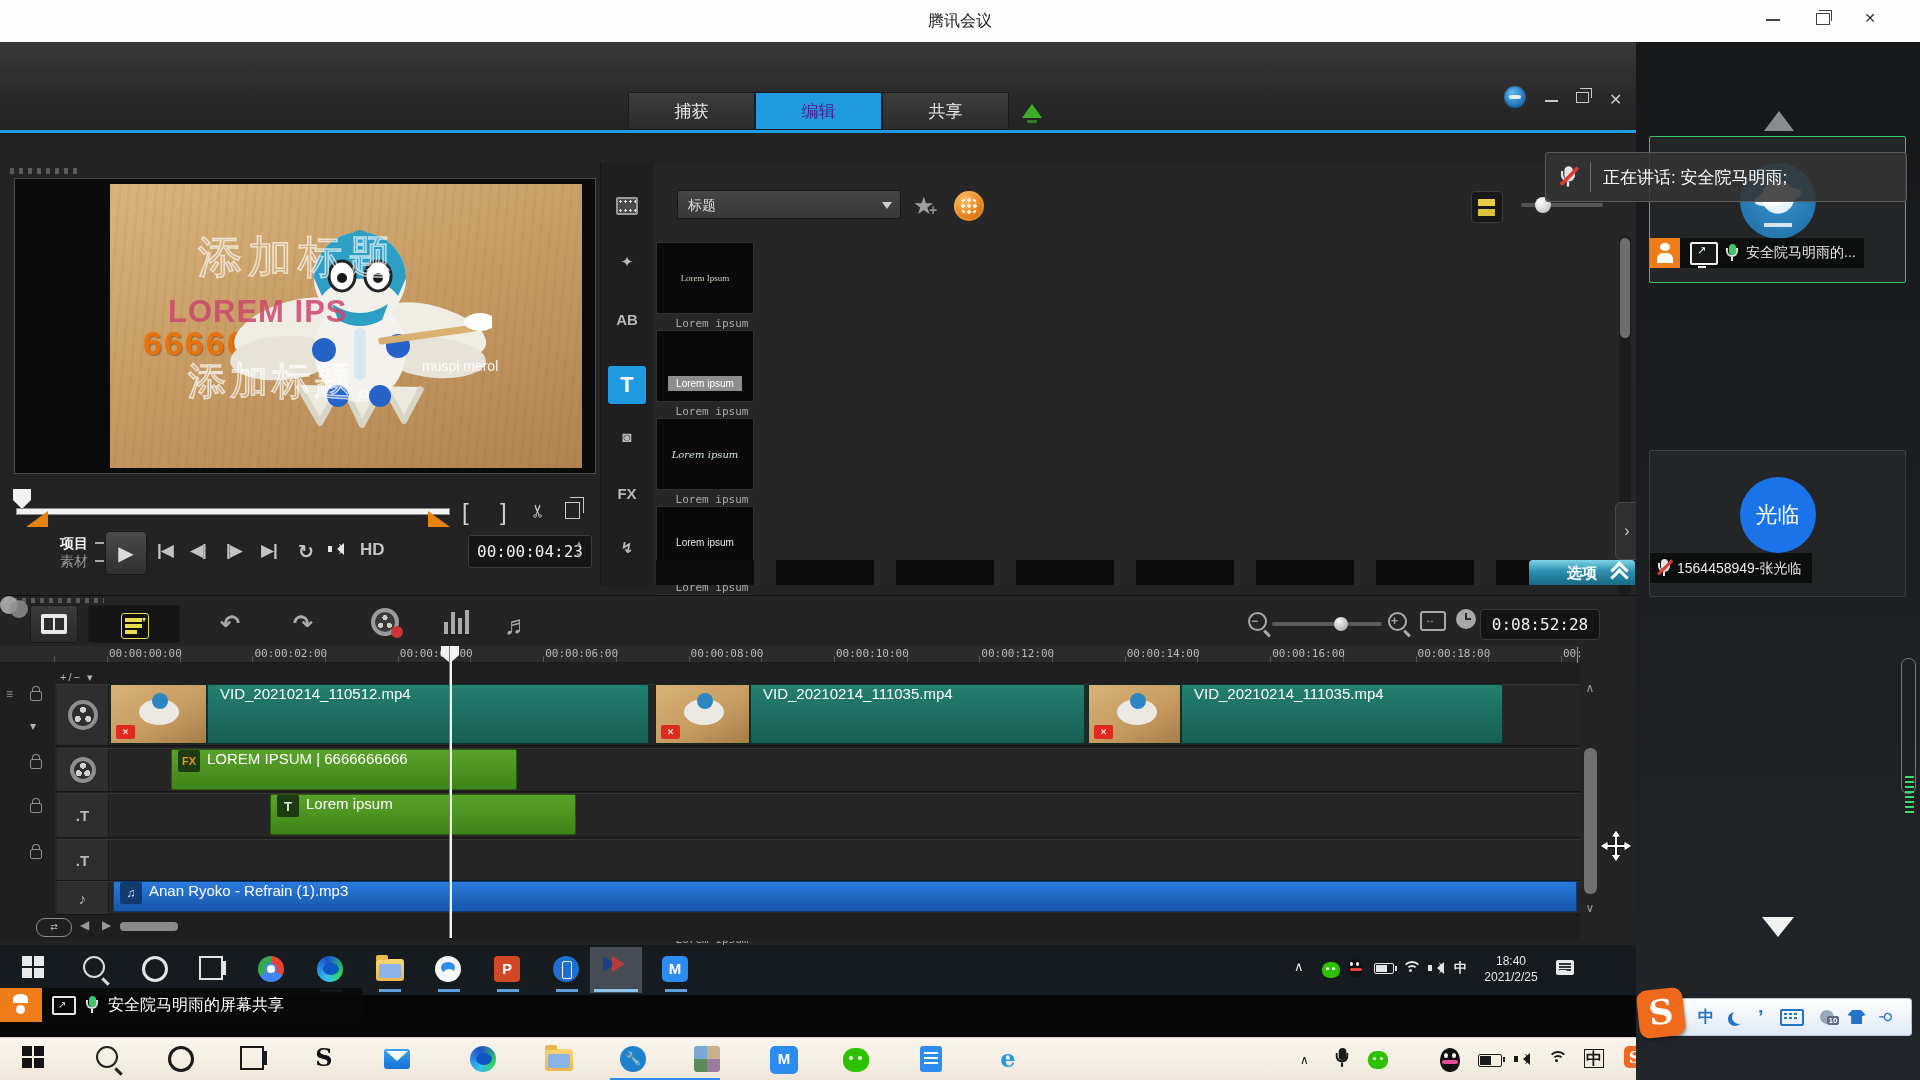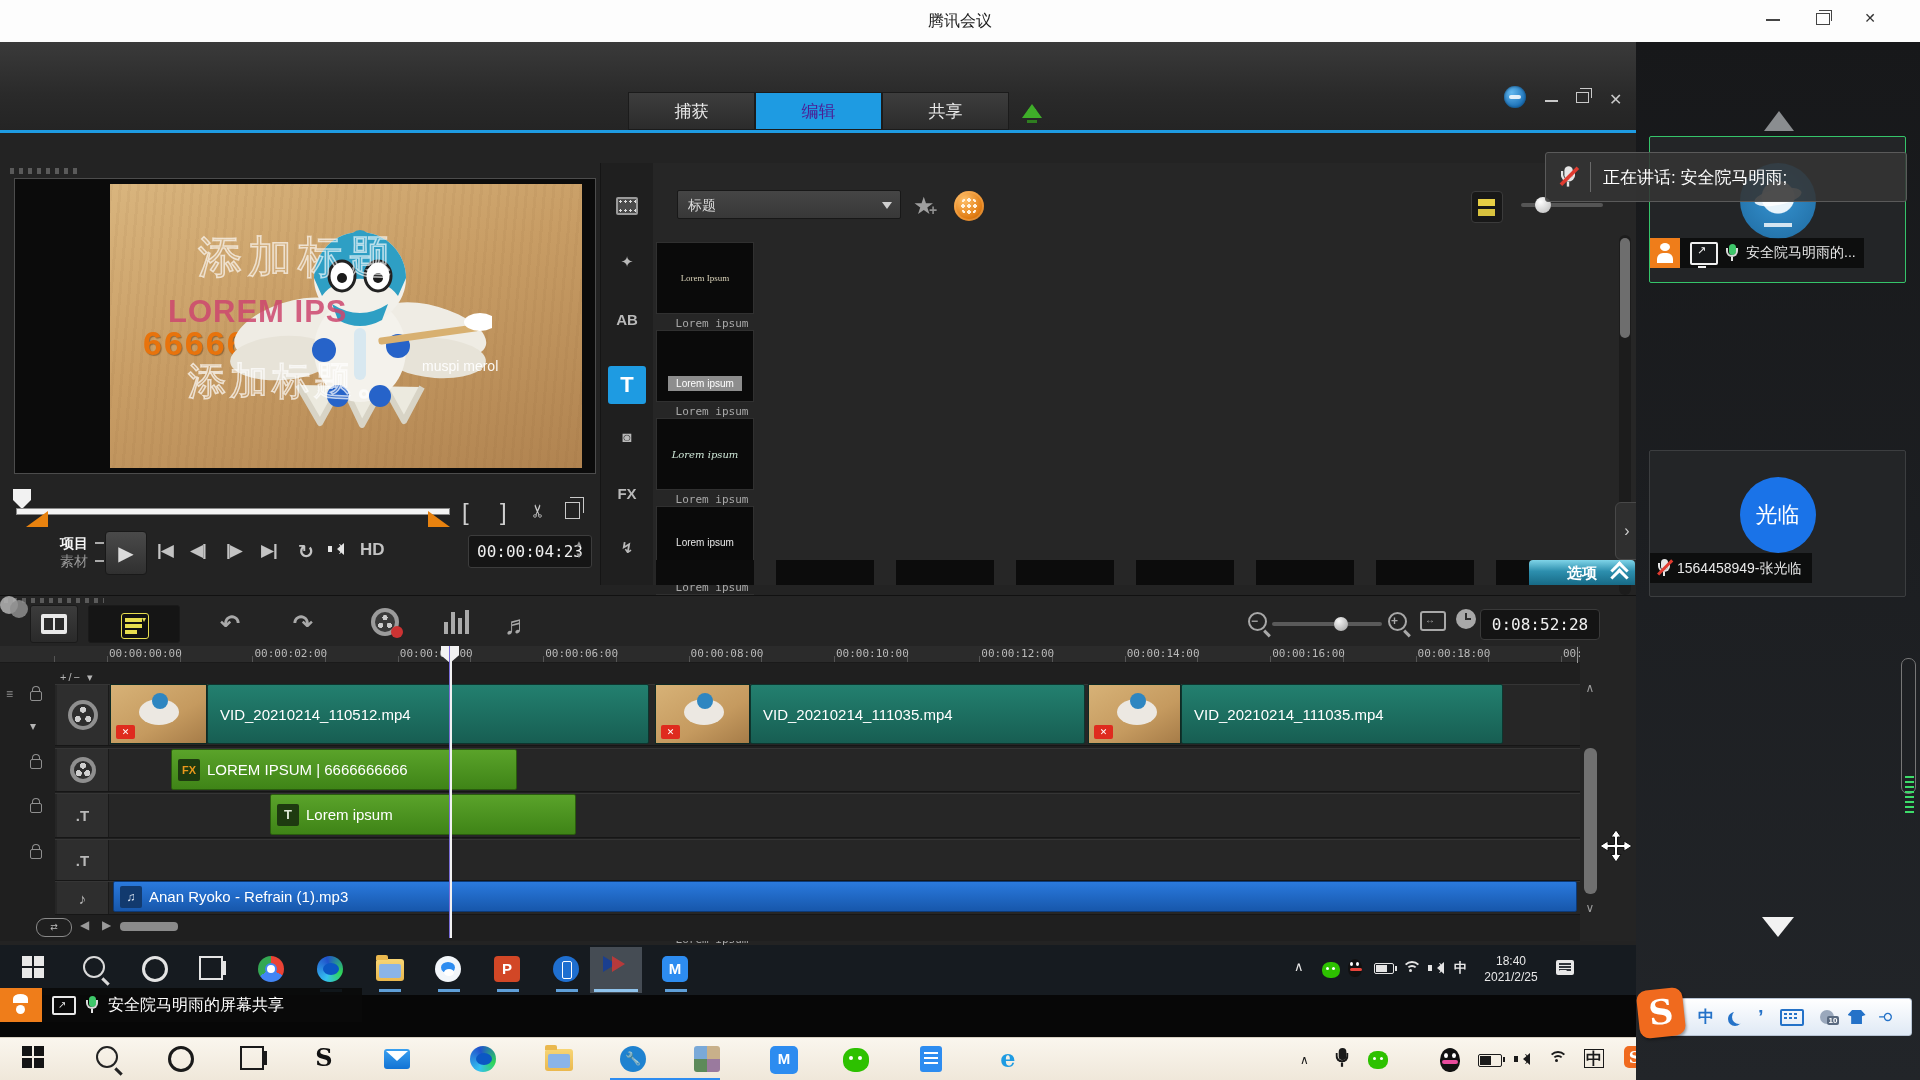--- a/index.html
+++ b/index.html
@@ -194,21 +194,21 @@
   .trow{position:absolute;left:55px;width:1525px;background:#262626;border-top:1px solid #353535;border-bottom:1px solid #161616;}
   .thead{position:absolute;left:2px;top:0;bottom:0;width:51px;background:#2e2e2e;border-right:1px solid #1a1a1a;
      display:flex;align-items:center;justify-content:center;}
   .hreel{width:30px;height:30px;border-radius:50%;background:#8f8f8f;position:relative;}
   .hreel i{position:absolute;inset:4px;border-radius:50%;background:#2e2e2e;
      background-image:radial-gradient(circle at 50% 26%,#cfcfcf 3px,transparent 3.2px),radial-gradient(circle at 26% 68%,#cfcfcf 3px,transparent 3.2px),radial-gradient(circle at 74% 68%,#cfcfcf 3px,transparent 3.2px);}
   .htitle{color:#b9b9b9;font-size:15px;font-weight:700;}
   .lrail-ico{position:absolute;color:#8f8f8f;font-size:12px;}
   .lock{position:absolute;left:30px;width:10px;height:8px;border:1.5px solid #8f8f8f;border-radius:2px;}
   .lock i{position:absolute;left:1px;top:-6px;width:6px;height:5px;border:1.5px solid #8f8f8f;border-bottom:none;border-radius:4px 4px 0 0;}
-  .clip{position:absolute;border-radius:2px;box-sizing:border-box;color:#fff;font-size:15px;display:flex;align-items:center;overflow:hidden;white-space:nowrap;}
+  .clip{position:absolute;border-radius:2px;box-sizing:border-box;color:#fff;font-size:15px;display:flex;align-items:flex-start;overflow:hidden;white-space:nowrap;}
   .vclip-thumb{position:absolute;box-sizing:border-box;border:1px solid #0e2a24;
      background:linear-gradient(150deg,#d7b277,#c59a5f 60%,#a67c48);overflow:hidden;}
   .vclip-thumb .blob{position:absolute;left:28px;top:14px;width:40px;height:26px;border-radius:50%;background:#ece8e2;}
   .vclip-thumb .blob i{position:absolute;left:13px;top:-6px;width:16px;height:16px;border-radius:50%;background:#2e86c1;}
   .mute{position:absolute;left:5px;bottom:4px;width:19px;height:14px;background:#df2b1e;border-radius:2px;color:#fff;
      font-size:9px;line-height:14px;text-align:center;font-weight:700;}
   .vbody{background:linear-gradient(#23806f,#175e52);border:1px solid #0e352e;padding-left:12px;}
   .tclip{background:linear-gradient(#5aa32a,#3f8417);border:1px solid #2a5c0e;padding-left:6px;gap:7px;}
   .badge{width:22px;height:22px;border-radius:2px;background:#1e3a10;color:#e8981c;font-size:11px;font-weight:700;
      display:flex;align-items:center;justify-content:center;flex:none;}

